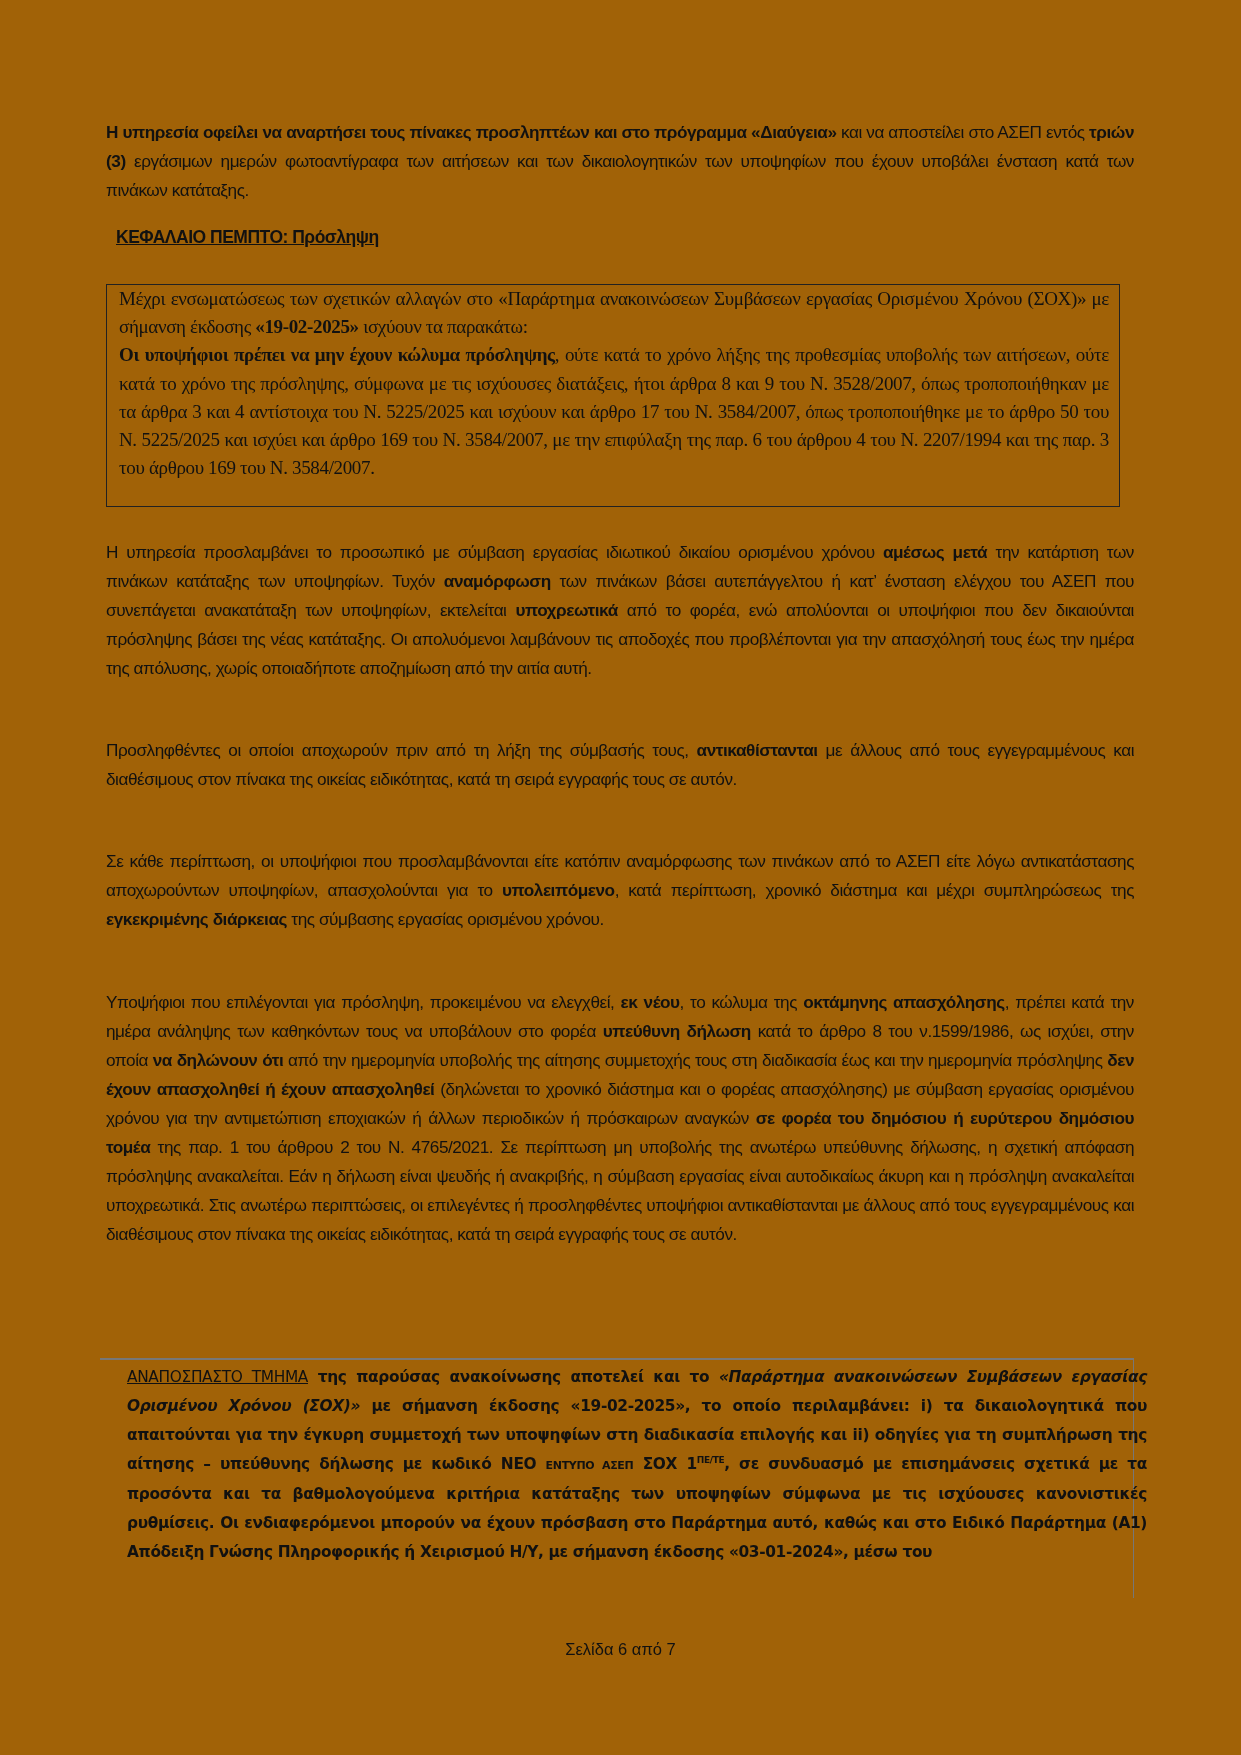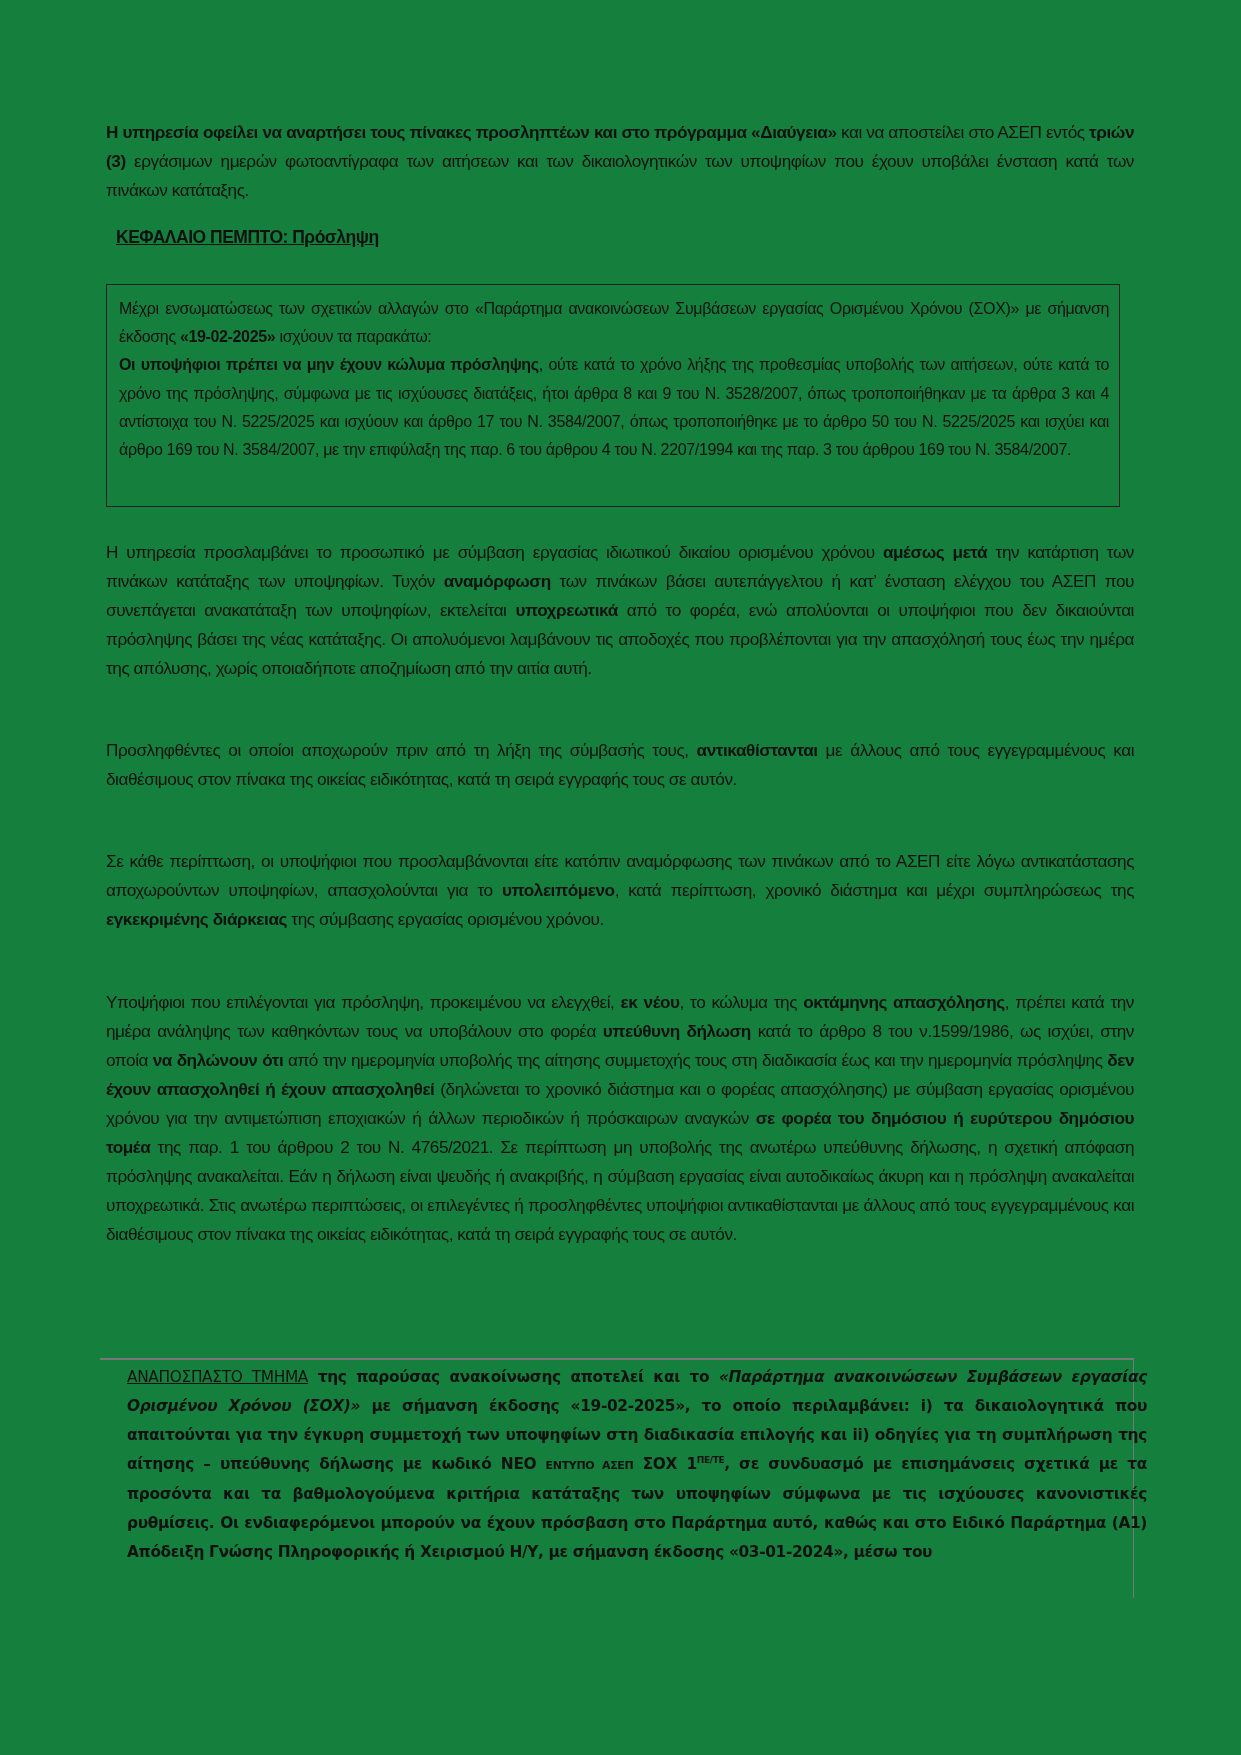--- a/index.html
+++ b/index.html
@@ -1,34 +1,34 @@
 <!DOCTYPE html>
 <html><head>
 <meta charset="utf-8">
 <style>
   html, body { margin: 0; padding: 0; background: #ffffff; }
   body { width: 1241px; height: 1755px; position: relative; overflow: hidden; color: #111; }
-  .page { position: absolute; left: 0; top: 0; width: 1241px; height: 1755px; background: #15803d; }
+  .page { position: absolute; left: 0; top: 0; width: 1241px; height: 1755px; background: #a16207; }
   .p {
     position: absolute; left: 106px; width: 1028px;
     font-family: "Liberation Sans Narrow", "Liberation Sans", sans-serif;
     font-size: 17.2px; line-height: 29px; text-align: justify;
     letter-spacing: -0.45px; word-spacing: 0px;
   }
   .p b { font-weight: bold; }
   .heading { position: absolute; left: 106px; top: 227px;
     font-family: "Liberation Sans", sans-serif; font-size: 17.5px; letter-spacing: -0.5px;
     font-weight: bold; text-decoration: underline; margin-left: 10px; }
   .box1 {
     position: absolute; left: 106px; top: 284px; width: 1014px; height: 223px;
     border: 1.5px solid #222; box-sizing: border-box;
   }
   .box1 .inner {
-    position: absolute; left: 12px; top: 10px; width: 990px;
-    font-family: Liberation Sans, sans-serif; font-size: 16px; line-height: 28.2px;
+    position: absolute; left: 12px; top: 0; width: 990px;
+    font-family: Liberation Serif, serif; font-size: 19px; line-height: 28.2px;
     text-align: justify; letter-spacing: -0.35px;
   }
   .box2 {
     position: absolute; left: 100px; top: 1358px; width: 1034px; height: 240px;
     border-top: 2px solid #777; border-right: 1.5px solid #777; box-sizing: border-box;
   }
   .box2 .inner {
     position: absolute; left: 6px; top: 3px; width: 1020px;
     font-family: "DejaVu Sans", sans-serif; font-size: 15.4px; line-height: 29px;
     text-align: justify; font-weight: bold; letter-spacing: -0.35px; margin-left: 21px;
@@ -58,13 +58,14 @@
   <div class="p" style="top:736px;"><span>Προσληφθέντες οι οποίοι αποχωρούν πριν από τη λήξη της σύμβασής τους, </span><b>αντικαθίστανται</b><span> με άλλους από τους εγγεγραμμένους και διαθέσιμους στον πίνακα της οικείας ειδικότητας, κατά τη σειρά εγγραφής τους σε αυτόν.</span></div>
 
   <div class="p" style="top:847px;"><span>Σε κάθε περίπτωση, οι υποψήφιοι που προσλαμβάνονται είτε κατόπιν αναμόρφωσης των πινάκων από το ΑΣΕΠ είτε λόγω αντικατάστασης αποχωρούντων υποψηφίων, απασχολούνται για το </span><b>υπολειπόμενο</b><span>, κατά περίπτωση, χρονικό διάστημα και μέχρι συμπληρώσεως της </span><b>εγκεκριμένης διάρκειας</b><span> της σύμβασης εργασίας ορισμένου χρόνου.</span></div>
 
   <div class="p" style="top:988px;"><span>Υποψήφιοι που επιλέγονται για πρόσληψη, προκειμένου να ελεγχθεί, </span><b>εκ νέου</b><span>, το κώλυμα της </span><b>οκτάμηνης απασχόλησης</b><span>, πρέπει κατά την ημέρα ανάληψης των καθηκόντων τους να υποβάλουν στο φορέα </span><b>υπεύθυνη δήλωση</b><span> κατά το άρθρο 8 του ν.1599/1986, ως ισχύει, στην οποία </span><b>να δηλώνουν ότι</b><span> από την ημερομηνία υποβολής της αίτησης συμμετοχής τους στη διαδικασία έως και την ημερομηνία πρόσληψης </span><b>δεν έχουν απασχοληθεί ή έχουν απασχοληθεί</b><span> (δηλώνεται το χρονικό διάστημα και ο φορέας απασχόλησης) με σύμβαση εργασίας ορισμένου χρόνου για την αντιμετώπιση εποχιακών ή άλλων περιοδικών ή πρόσκαιρων αναγκών </span><b>σε φορέα του δημόσιου ή ευρύτερου δημόσιου τομέα</b><span> της παρ. 1 του άρθρου 2 του Ν. 4765/2021. Σε περίπτωση μη υποβολής της ανωτέρω υπεύθυνης δήλωσης, η σχετική απόφαση πρόσληψης ανακαλείται. Εάν η δήλωση είναι ψευδής ή ανακριβής, η σύμβαση εργασίας είναι αυτοδικαίως άκυρη και η πρόσληψη ανακαλείται υποχρεωτικά. Στις ανωτέρω περιπτώσεις, οι επιλεγέντες ή προσληφθέντες υποψήφιοι αντικαθίστανται με άλλους από τους εγγεγραμμένους και διαθέσιμους στον πίνακα της οικείας ειδικότητας, κατά τη σειρά εγγραφής τους σε αυτόν.</span></div>
 
   <div class="box2">
     <div class="inner"><u>ΑΝΑΠΟΣΠΑΣΤΟ ΤΜΗΜΑ</u><span> της παρούσας ανακοίνωσης αποτελεί και το </span><i>«Παράρτημα ανακοινώσεων Συμβάσεων εργασίας Ορισμένου Χρόνου (ΣΟΧ)»</i><span> με σήμανση έκδοσης «19-02-2025», το οποίο περιλαμβάνει: i) τα δικαιολογητικά που απαιτούνται για την έγκυρη συμμετοχή των υποψηφίων στη διαδικασία επιλογής και ii) οδηγίες για τη συμπλήρωση της αίτησης – υπεύθυνης δήλωσης με κωδικό ΝΕΟ </span><span class="small">ΕΝΤΥΠΟ ΑΣΕΠ</span><span> ΣΟΧ 1</span><sup>ΠΕ/ΤΕ</sup><span>, σε συνδυασμό με επισημάνσεις σχετικά με τα προσόντα και τα βαθμολογούμενα κριτήρια κατάταξης των υποψηφίων σύμφωνα με τις ισχύουσες κανονιστικές ρυθμίσεις. Οι ενδιαφερόμενοι μπορούν να έχουν πρόσβαση στο Παράρτημα αυτό, καθώς και στο Ειδικό Παράρτημα (Α1) Απόδειξη Γνώσης Πληροφορικής ή Χειρισμού Η/Υ, με σήμανση έκδοσης «03-01-2024», μέσω του</span></div>
   </div>
 
+  <div class="footer">Σελίδα 6 από 7</div>
 </div>
 
 </body></html>

